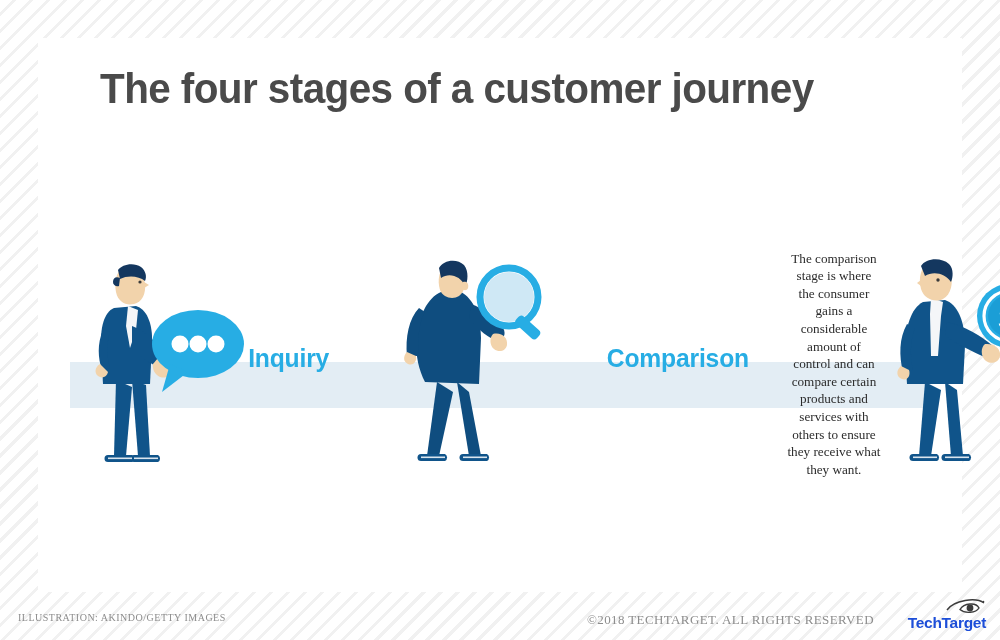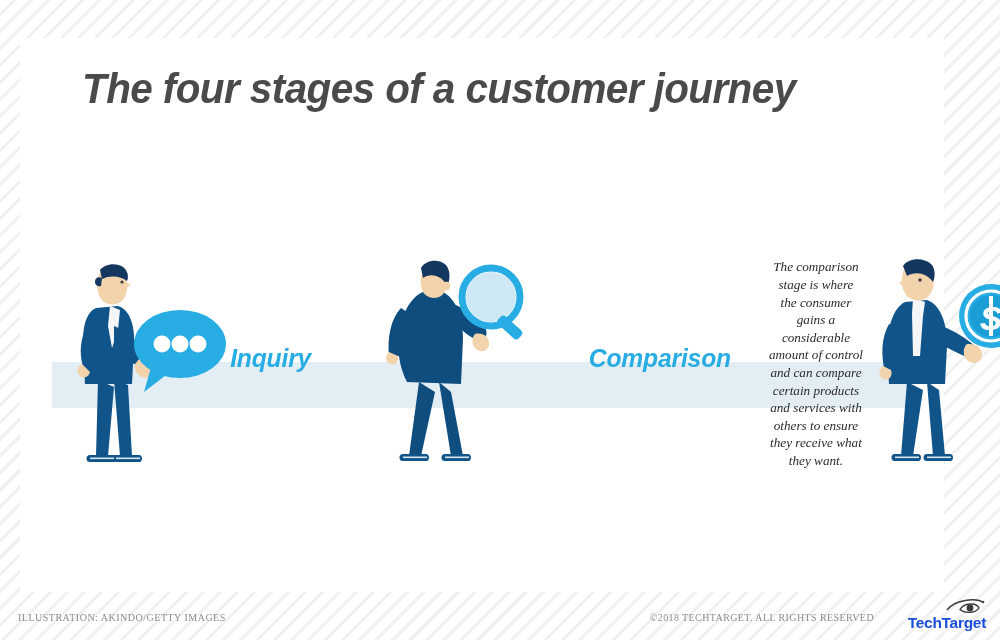--- a/index.html
+++ b/index.html
@@ -12,24 +12,23 @@
   
   #backdrop {
     position:absolute; inset:0;
     background:
       repeating-linear-gradient(135deg,
         #ffffff 0px, #ffffff 9px,
         #f1f1f1 9px, #f1f1f1 12px);
   }
   #card {
     position:absolute;
-    left:20px; top:38px;
+    left:38px; top:38px;
     width:924px; height:554px;
     background:#ffffff;
-    font-style:italic;
   }
   #title {
     position:absolute;
     left:62px; top:26px;
     font-family:"Liberation Sans Narrow","Liberation Sans", sans-serif;
     font-weight:bold;
     font-size:43px;
     letter-spacing:-0.6px;
     color:#4a4a4a;
     transform:scaleX(0.94);
@@ -90,21 +89,21 @@
     left:18px; top:612px;
     font-family:"Liberation Serif", serif;
     font-size:10px;
     letter-spacing:0.5px;
     color:#8d8d8d;
   }
   #copyright {
     position:absolute;
     right:126px; top:612px;
     font-family:"Liberation Serif", serif;
-    font-size:10px;
+    font-size:13px;
     letter-spacing:0.4px;
     color:#8d8d8d;
     text-align:center;
   }
   #logo {
     position:absolute;
     right:14px; top:598px;
     width:104px; height:34px;
     color:#3b3b3b;
   }

